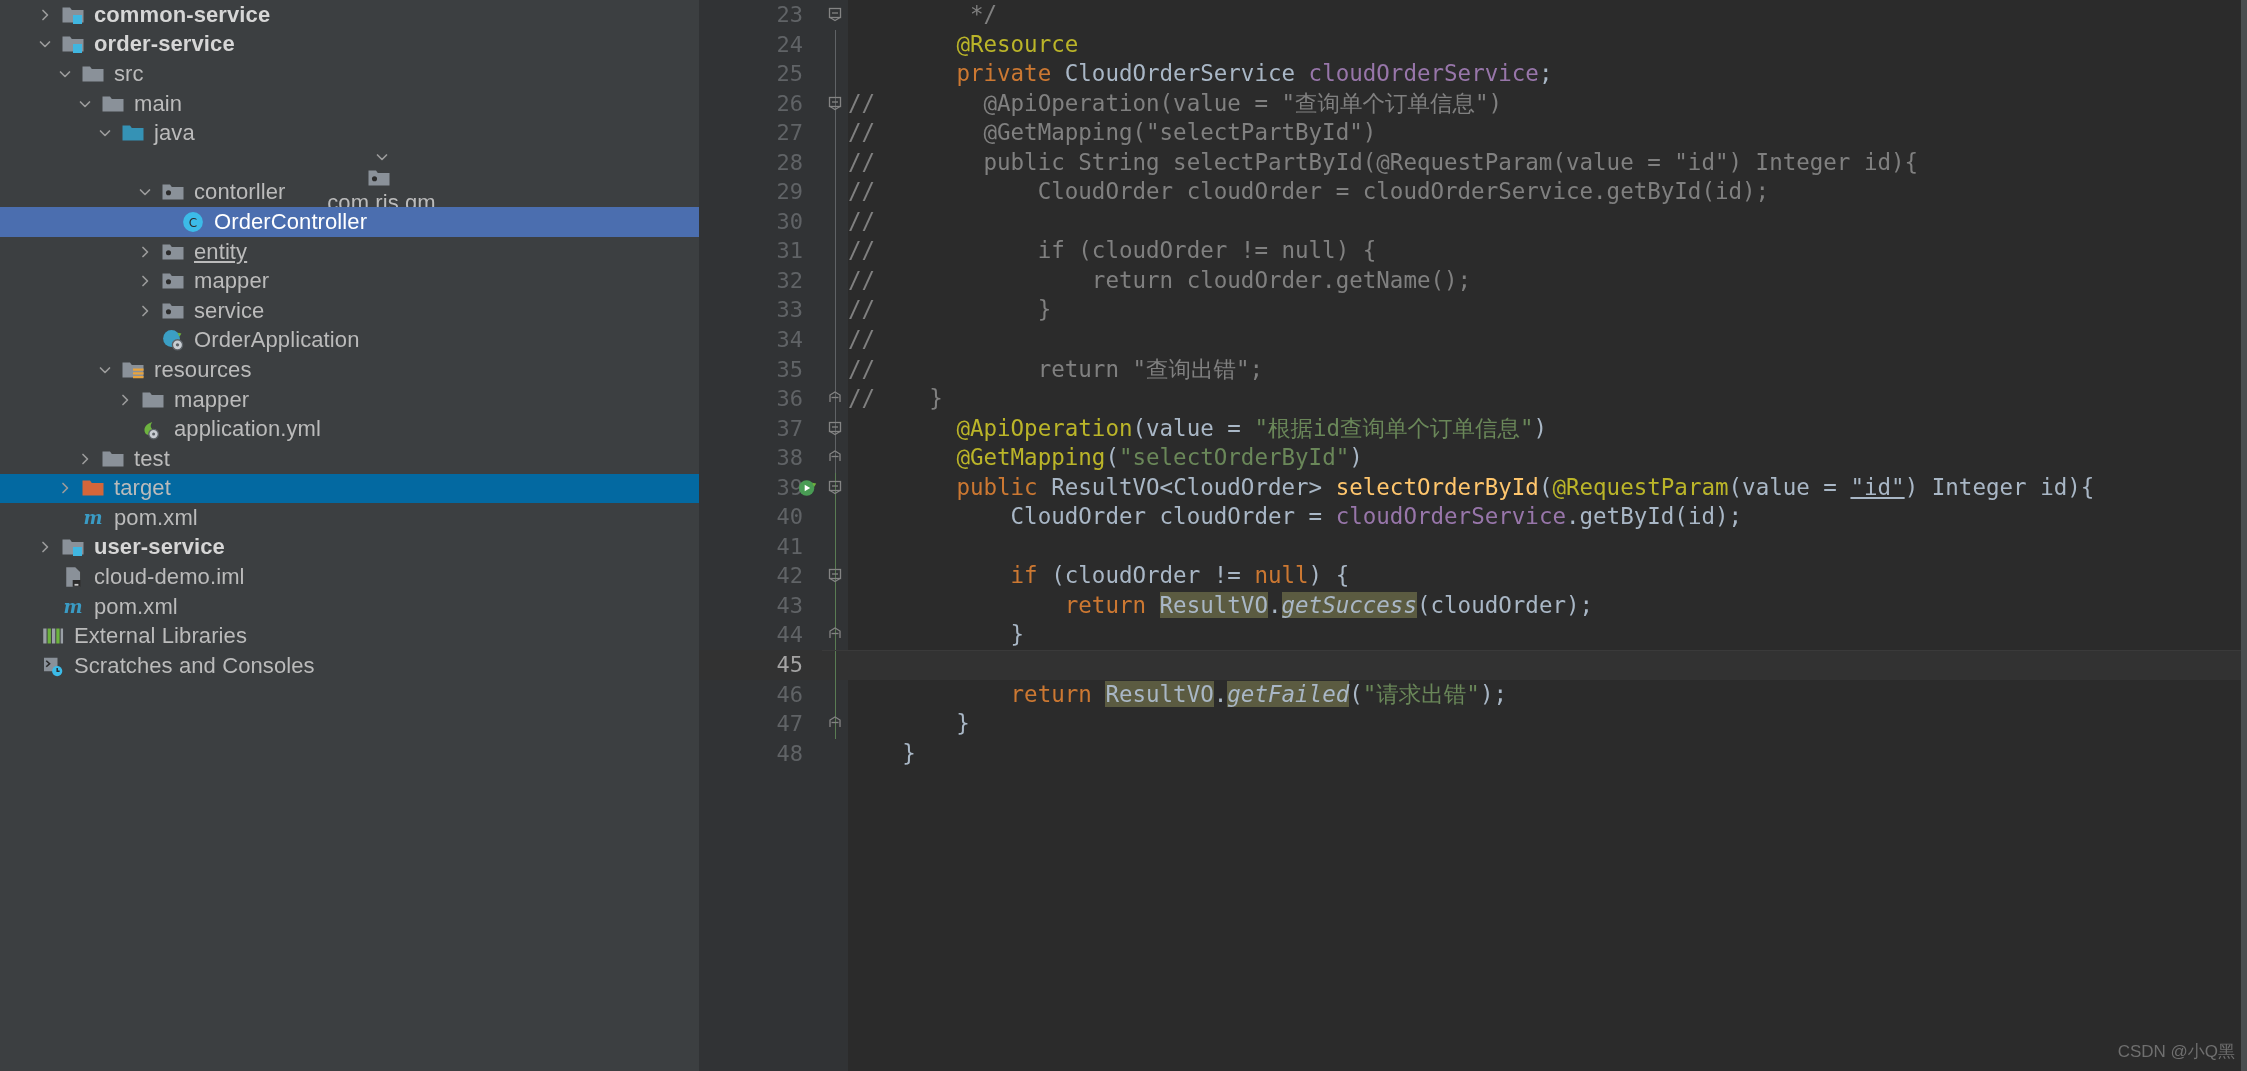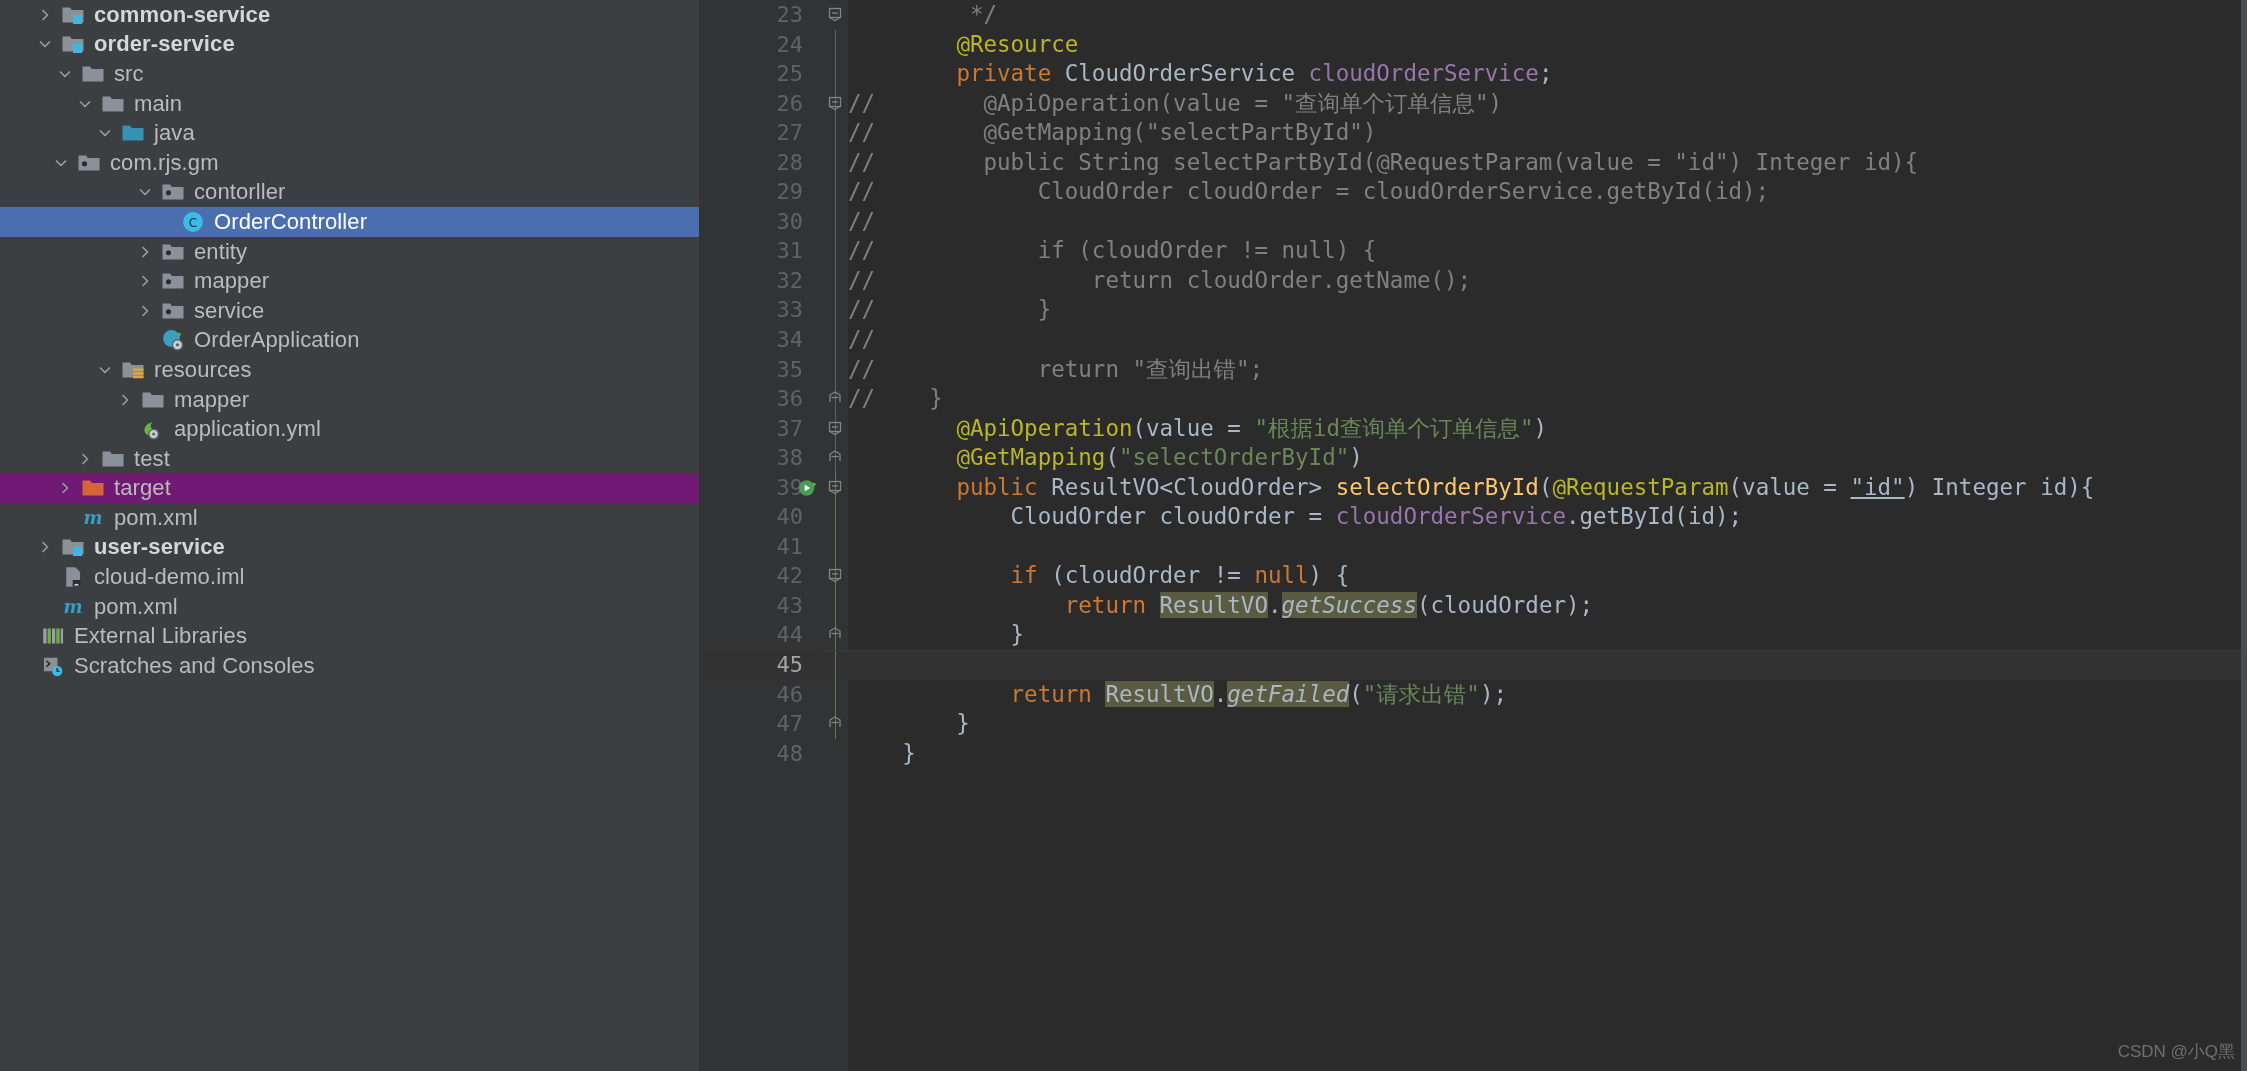--- a/index.html
+++ b/index.html
@@ -38,21 +38,21 @@
     white-space: nowrap;
     font-size: 22px;
     color: #bbbbbb;
     padding-left: 0;
   }
   .tree-row.selected {
     background: #4b6eaf;
     color: #ffffff;
   }
   .tree-row.highlighted {
-    background: #701a75;
+    background: #0369a1;
   }
   .arrow {
     width: 26px;
     min-width: 26px;
     display: inline-flex;
     align-items: center;
     justify-content: center;
     color: #9b9b9b;
   }
   .arrow svg { display:block; }
@@ -231,21 +231,21 @@
               <path d="M4 6.2l4 4 4-4" stroke="#9b9b9b" stroke-width="1.5" fill="none" stroke-linecap="round" stroke-linejoin="round"></path>
             </svg>
           </span>
           <span class="ico">
             <svg width="24" height="24" viewBox="0 0 16 16">
               <path d="M1 3h5l1.2 1.6H15V13H1z" fill="#3592b5"></path>
             </svg>
           </span>
           <span class="label">java</span>
         </div>
-        <div class="tree-row" style="padding-left: 48px;">
+        <div class="tree-row" style="padding-left: 64px; flex-direction: column;">
           <span class="arrow">
             <svg width="18" height="18" viewBox="0 0 16 16">
               <path d="M4 6.2l4 4 4-4" stroke="#9b9b9b" stroke-width="1.5" fill="none" stroke-linecap="round" stroke-linejoin="round"></path>
             </svg>
           </span>
           <span class="ico">
             <svg width="24" height="24" viewBox="0 0 16 16">
               <path d="M1 3h5l1.2 1.6H15V13H1z" fill="#8a9199"></path>
               <circle cx="5" cy="8.5" r="1.7" fill="#2b2b2b"></circle>
             </svg>
@@ -269,21 +269,21 @@
         <div class="tree-row selected" style="padding-left: 152px;">
           <span class="arrow empty"></span>
           <span class="ico">
             <svg width="24" height="24" viewBox="0 0 16 16">
               <circle cx="8" cy="8" r="6.6" fill="#3cbbe8"></circle>
               <text x="8" y="11.2" font-size="8" text-anchor="middle" fill="#2b2b2b" font-family="DejaVu Sans">C</text>
             </svg>
           </span>
           <span class="label">OrderController</span>
         </div>
-        <div class="tree-row" style="padding-left: 132px;">
+        <div class="tree-row" style="padding-left: 132px; text-decoration: underline;">
           <span class="arrow">
             <svg width="18" height="18" viewBox="0 0 16 16">
               <path d="M6.2 4l4 4-4 4" stroke="#9b9b9b" stroke-width="1.5" fill="none" stroke-linecap="round" stroke-linejoin="round"></path>
             </svg>
           </span>
           <span class="ico">
             <svg width="24" height="24" viewBox="0 0 16 16">
               <path d="M1 3h5l1.2 1.6H15V13H1z" fill="#8a9199"></path>
               <circle cx="5" cy="8.5" r="1.7" fill="#2b2b2b"></circle>
             </svg>

